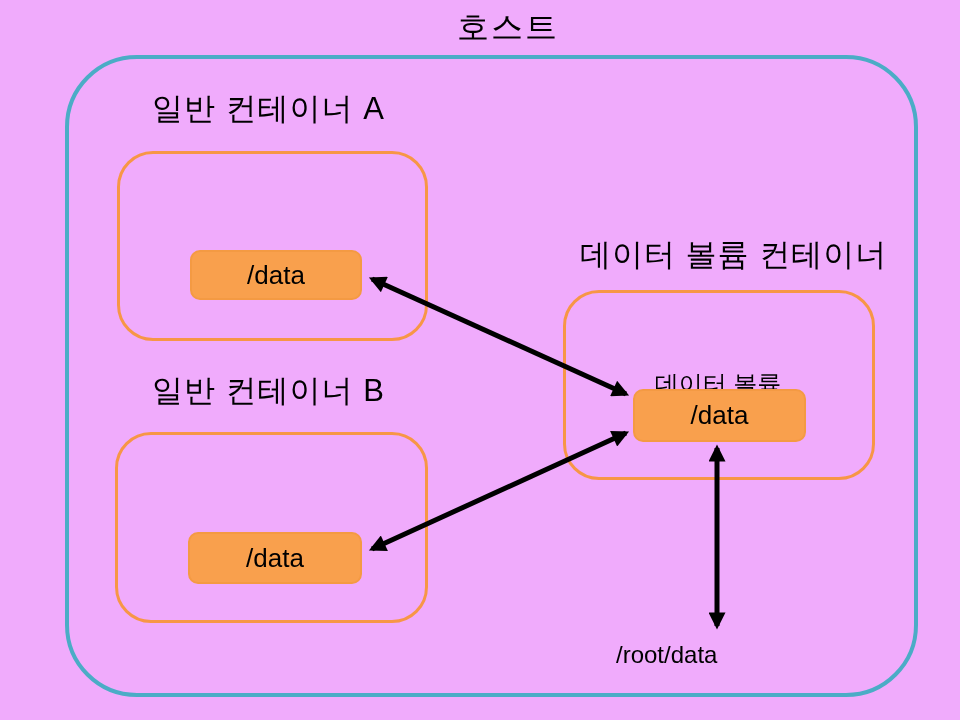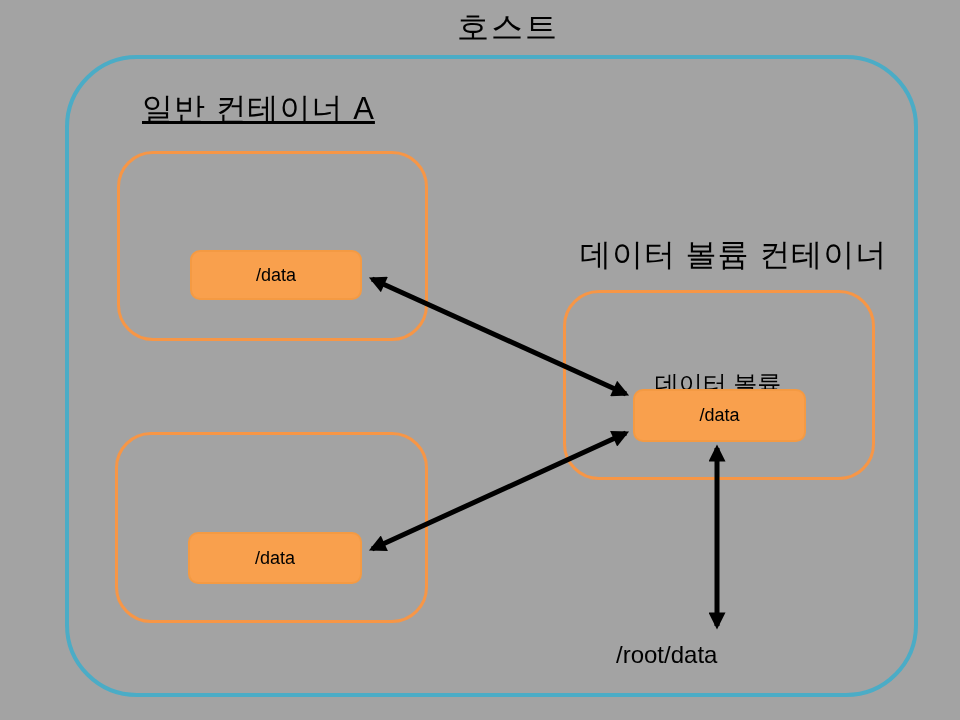--- a/index.html
+++ b/index.html
@@ -1,20 +1,20 @@
 <!DOCTYPE html>
 <html><head>
 <meta charset="utf-8">
 <style>
   html, body { margin: 0; padding: 0; background: #ffffff; }
   .canvas {
     position: relative;
     width: 960px;
     height: 720px;
-    background: #a3a3a3;
+    background: #f0abfc;
     overflow: hidden;
     font-family: "Liberation Sans", "DejaVu Sans", sans-serif;
     color: #000000;
   }
   .abs { position: absolute; }
   .big-label {
     font-size: 31px;
     letter-spacing: 1px;
     color: #000000;
     white-space: nowrap;
@@ -34,31 +34,31 @@
     letter-spacing: 2px;
   }
   .container-box {
     border: 3px solid #F79646;
     border-radius: 36px;
     background: transparent;
   }
   .box-a { left: 117px; top: 151px; width: 305px; height: 184px; }
   .box-b { left: 115px; top: 432px; width: 307px; height: 185px; }
   .box-vol { left: 563px; top: 290px; width: 306px; height: 184px; }
-  .label-a { left: 142px; top: 88px; text-decoration: underline; }
+  .label-a { left: 152px; top: 88px; }
   .label-b { left: 152px; top: 370px; }
   .label-vol { left: 562px; top: 234px; margin-left: 18px; }
   .data-chip {
     background: #F9A04D;
     border: 2px solid #F49A43;
     border-radius: 10px;
     display: flex;
     align-items: center;
     justify-content: center;
-    font-size: 18px;
+    font-size: 26px;
     color: #000000;
   }
   .chip-a { left: 190px; top: 250px; width: 168px; height: 46px; }
   .chip-b { left: 188px; top: 532px; width: 170px; height: 48px; }
   .chip-vol { left: 633px; top: 389px; width: 169px; height: 49px; }
   .vol-inner-label {
     left: 618px; top: 348px;
     width: 200px;
     text-align: center;
     font-size: 24px;
@@ -85,20 +85,21 @@
   <div class="abs host-title big-label">호스트</div>
 
   <div class="abs host-box"></div>
 
   <div class="abs big-label label-a">일반 컨테이너 A</div>
   <div class="abs container-box box-a"></div>
   <div class="abs data-chip chip-a">
     <span>/data</span>
   </div>
 
+  <div class="abs big-label label-b">일반 컨테이너 B</div>
   <div class="abs container-box box-b"></div>
   <div class="abs data-chip chip-b">
     <span>/data</span>
   </div>
 
   <div class="abs big-label label-vol">데이터 볼륨 컨테이너</div>
   <div class="abs container-box box-vol"></div>
   <div class="abs vol-inner-label">데이터 볼륨</div>
   <div class="abs data-chip chip-vol">
     <span>/data</span>

